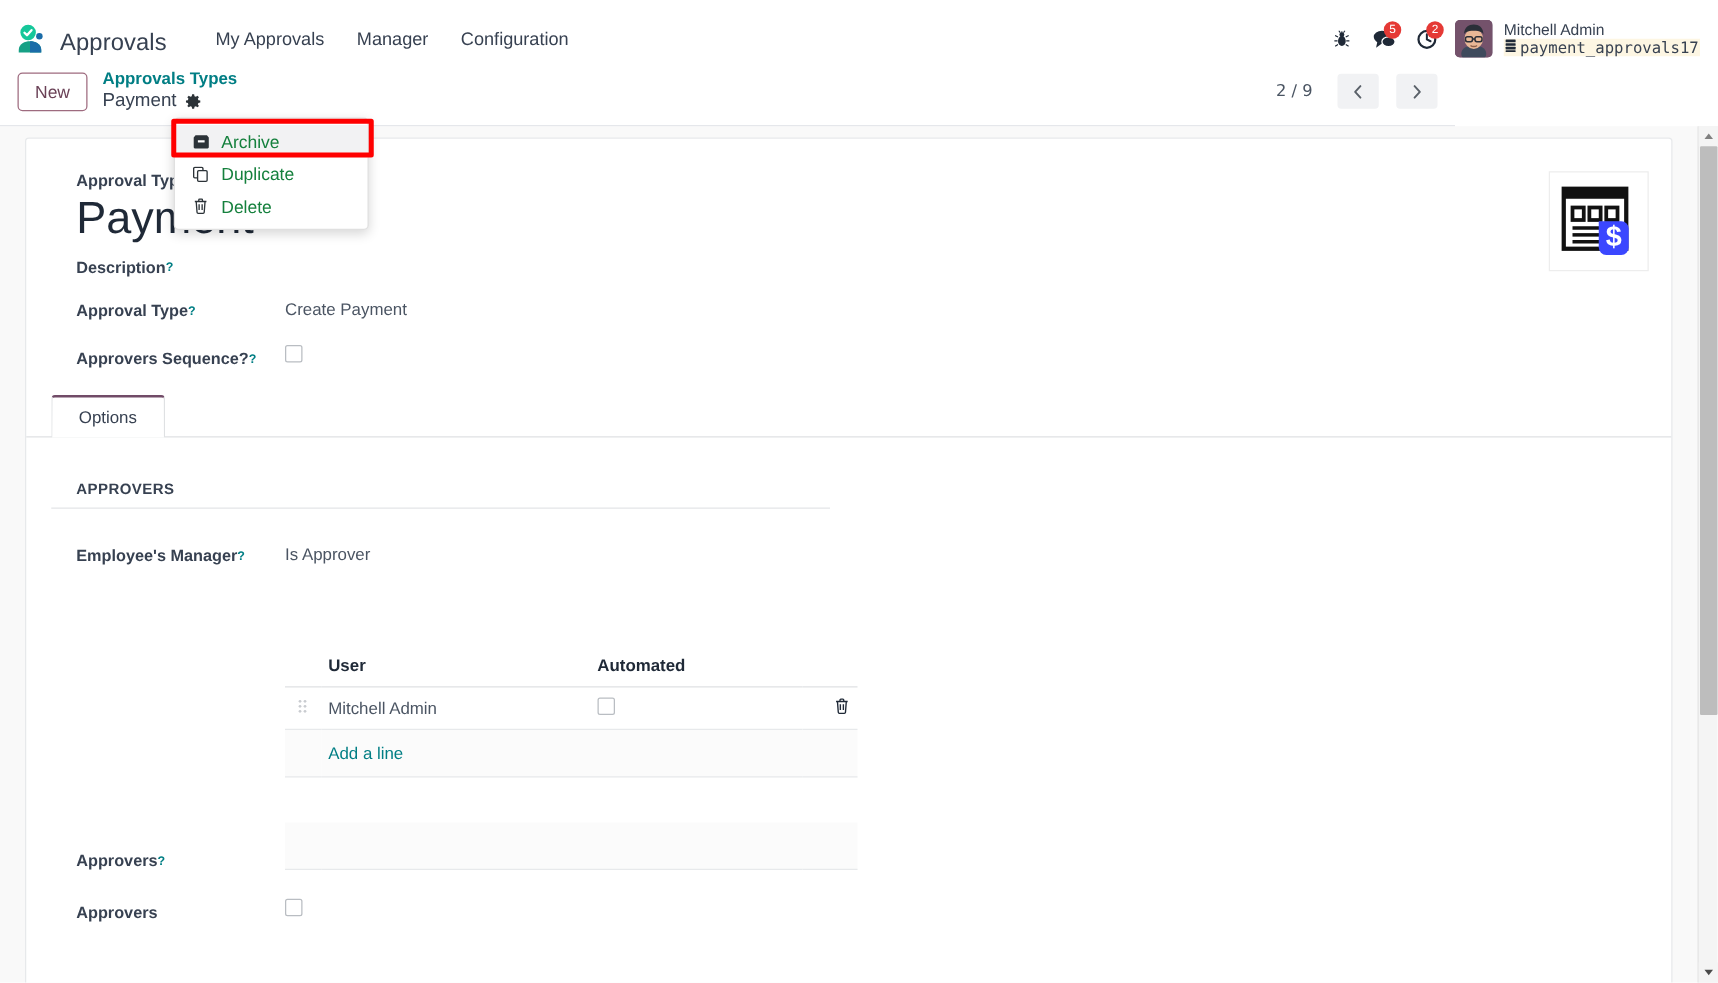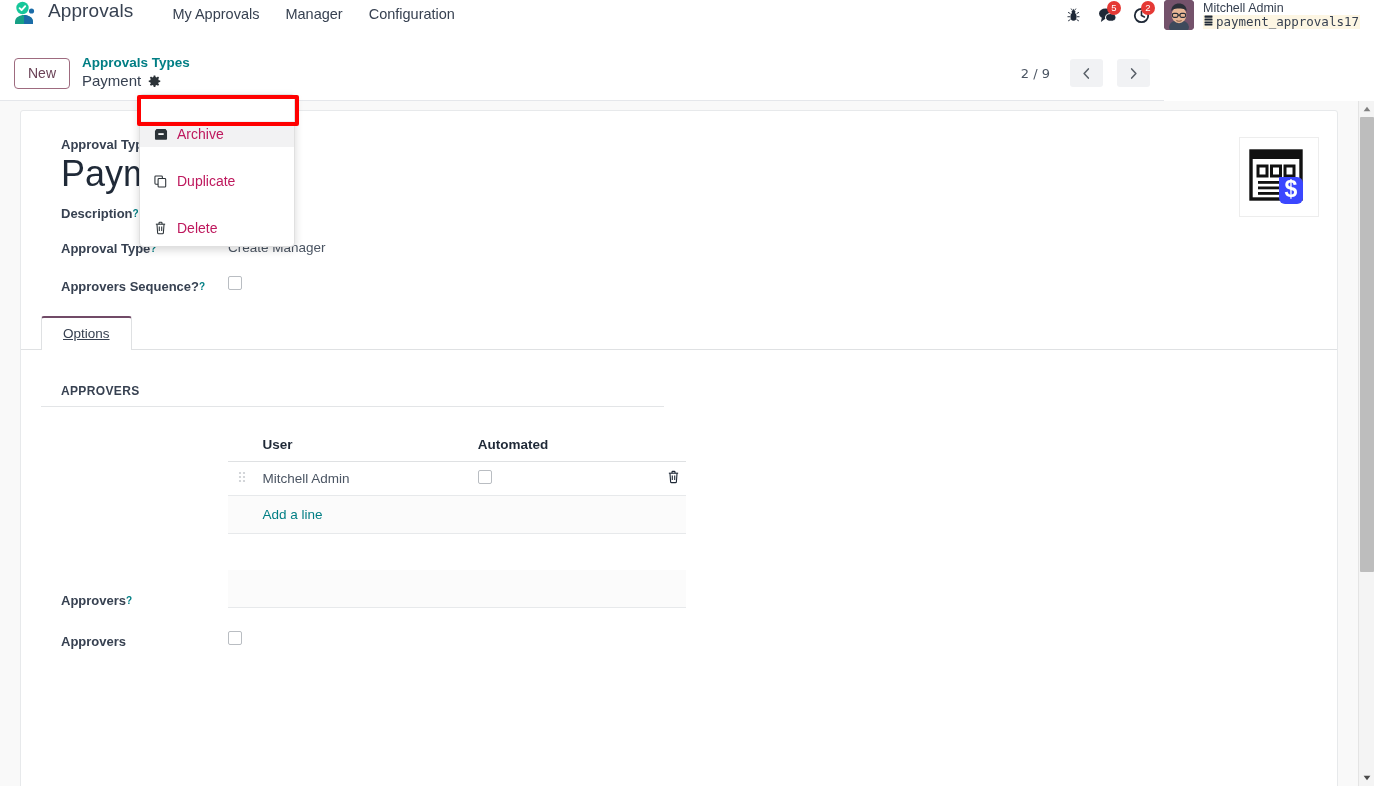--- a/index.html
+++ b/index.html
@@ -10,21 +10,21 @@
     overflow: hidden;
     color: #374151;
     -webkit-font-smoothing: antialiased;
   }
 
   
   .navbar {
     position: absolute; top: 0; left: 0;
     width: 1374px; height: 46px;
     background: #ffffff;
-    display: flex; align-items: flex-start;
+    display: flex; align-items: flex-end;
     z-index: 40;
   }
   .brand-logo { margin-left: 12px; width: 28px; height: 28px; position: relative; flex: 0 0 auto; }
   .brand-name {
     font-size: 19px; color: #374151; margin-left: 8px;
     letter-spacing: .1px; white-space: nowrap;
   }
   .nav-items { display: flex; align-items: center; margin-left: 26px; gap: 0; }
   .nav-item {
     font-size: 14.5px; color: #374151; padding: 6px 13px;
@@ -106,22 +106,22 @@
   
   .dropdown {
     position: absolute; left: 139px; top: 94px;
     width: 156px; background: #fff;
     border: 1px solid #e0e0e0; border-radius: 4px;
     box-shadow: 0 3px 9px rgba(0,0,0,.16);
     padding: 5px 0; z-index: 100;
   }
   .dd-item {
     display: flex; align-items: center; gap: 9px;
-    padding: 5px 13px; font-size: 14px; color: #be185d;
-    cursor: pointer; white-space: nowrap; margin-top: 21px;
+    padding: 5px 13px; font-size: 14px; color: #15803d;
+    cursor: pointer; white-space: nowrap;
   }
   .dd-item.hovered { background: #f2f2f3; }
   .dd-highlight {
     position: absolute; left: -3px; top: 0;
     width: 162px; height: 31px;
     border: 4px solid #ff0000; border-radius: 2px;
     pointer-events: none; z-index: 110;
     box-sizing: border-box;
   }
   .dd-icon { width: 15px; display: flex; justify-content: center; color: #2c3338; }
@@ -189,21 +189,20 @@
     padding: 9px 21px; cursor: pointer;
     border: 1px solid transparent; border-bottom: none;
     position: relative; top: 1px; background: transparent;
   }
   .tab.active {
     background: #fff;
     border-color: #dfe1e3;
     border-top: 2px solid #714b67;
     border-radius: 3px 3px 0 0;
     padding-top: 8px;
-    text-decoration: underline;
   }
   .tab-body { padding: 34px 20px 0 20px; }
 
   .group-title {
     font-size: 12px; font-weight: bold; color: #374151;
     letter-spacing: .35px; padding-left: 20px;
     border-bottom: 1px solid #e3e5e7;
     padding-bottom: 8px; margin-bottom: 26px;
     width: 623px;
   }
@@ -395,40 +394,46 @@
         <div class="field-label">
           <span>Description</span><span class="tip">?</span>
         </div>
         <div class="field-value"></div>
       </div>
 
       <div class="field-row">
         <div class="field-label">
           <span>Approval Type</span><span class="tip">?</span>
         </div>
-        <div class="field-value">Create Manager</div>
+        <div class="field-value">Create Payment</div>
       </div>
 
       <div class="field-row">
         <div class="field-label">
           <span>Approvers Sequence?</span><span class="tip">?</span>
         </div>
         <div class="field-value">
           <span class="cbox"></span>
         </div>
       </div>
 
       <div class="notebook">
         <div class="tab-headers">
           <div class="tab active">Options</div>
         </div>
 
         <div class="tab-body">
           <div class="group-title">APPROVERS</div>
 
+          <div class="field-row" style="margin-bottom:66px;">
+            <div class="field-label">
+              <span>Employee's Manager</span><span class="tip">?</span>
+            </div>
+            <div class="field-value">Is Approver</div>
+          </div>
 
           <div class="field-row" style="margin-bottom:22px;">
             <div class="x2m-label">
               <span>Approvers</span><span class="tip">?</span>
             </div>
             <table class="x2m-table">
               <thead>
                 <tr>
                   <th class="c-handle"></th>
                   <th class="c-user">User</th>

